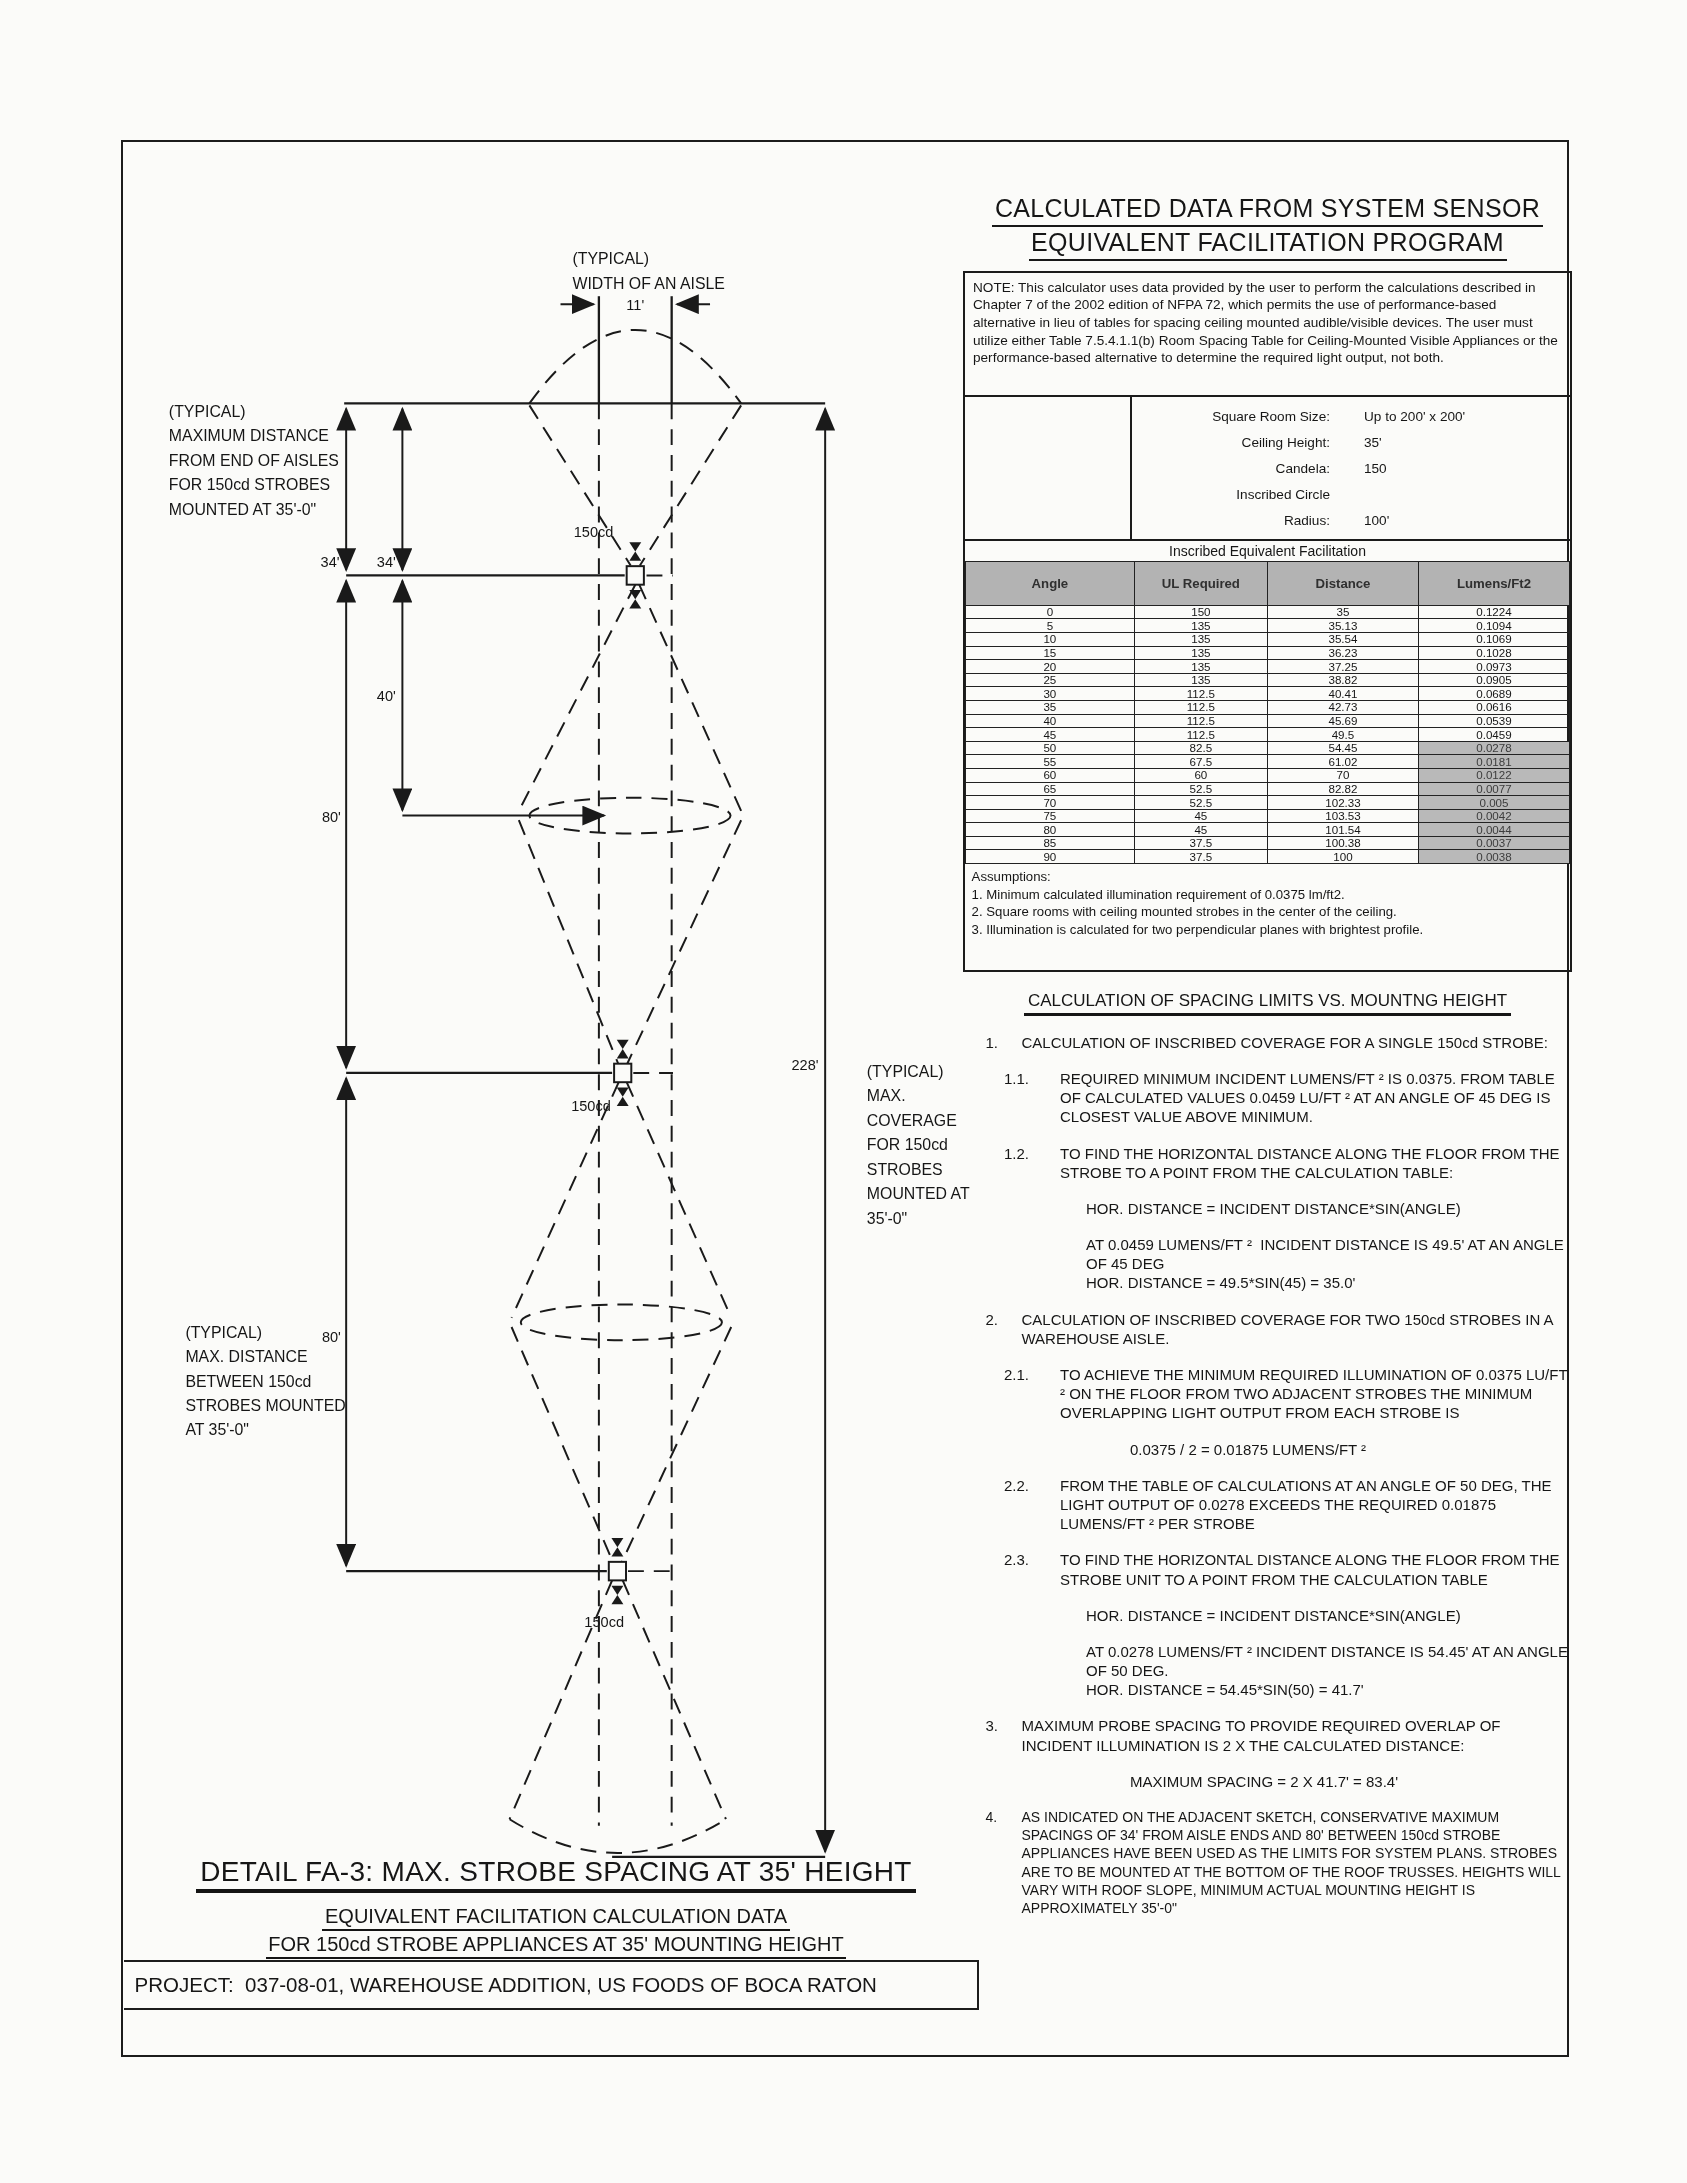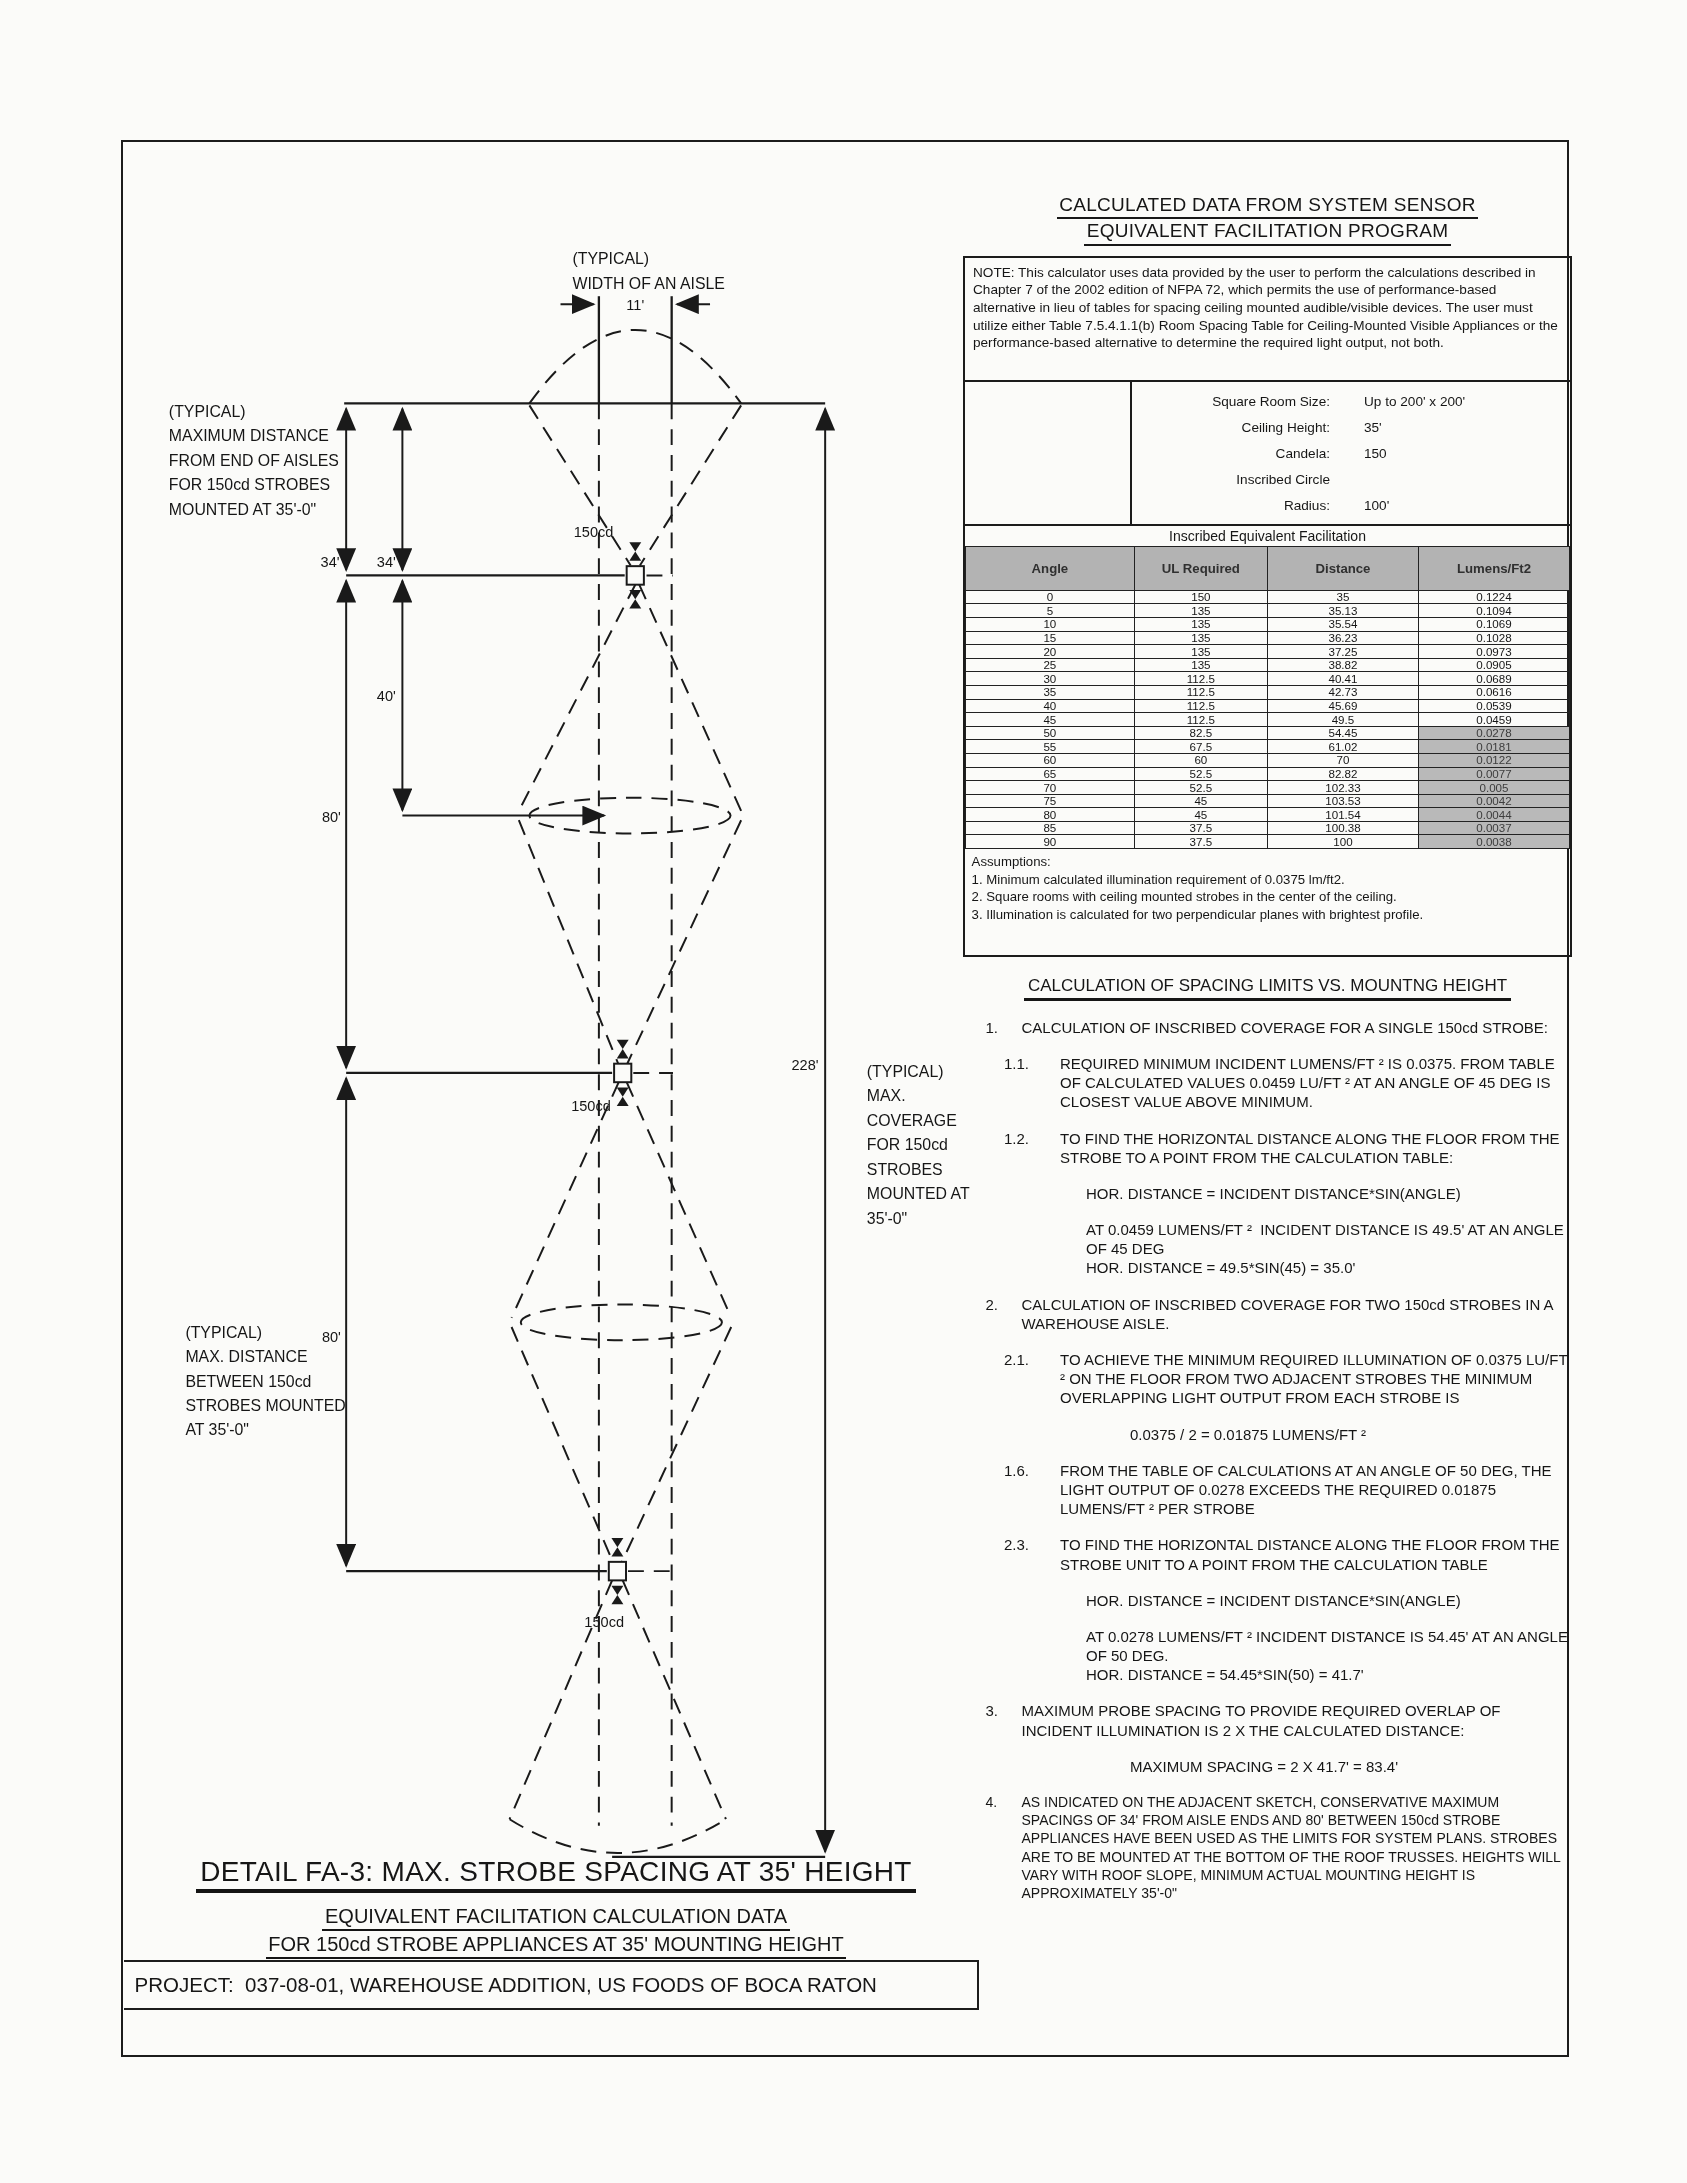--- a/index.html
+++ b/index.html
@@ -3,21 +3,21 @@
 <meta charset="utf-8">
 <style>
   html,body{margin:0;padding:0;background:#d9d9d9;}
   .page{position:relative;width:1687px;height:2183px;background:#fbfbf9;overflow:hidden;
         font-family:"Liberation Sans",sans-serif;color:#161616;}
   .frame{position:absolute;left:121px;top:140px;width:1444px;height:1913px;border:2.6px solid #1c1c1c;}
 
   
   .rightcol{position:absolute;left:963px;top:193px;width:609px;}
   .rtitle{text-align:center;line-height:1.25;}
-  .rtitle .t{display:inline-block;font-size:19px;letter-spacing:0.3px;border-bottom:2.6px solid #181818;padding:0 2.6px 0.7px;}
+  .rtitle .t{display:inline-block;font-size:25px;letter-spacing:0.3px;border-bottom:2.6px solid #181818;padding:0 2.6px 0.7px;}
   .notebox{margin-top:10.6px;border:2px solid #1b1b1b;padding:5.3px 8px 28px;font-size:13.6px;line-height:1.3;}
   .calcbox{border:2px solid #1b1b1b;border-top:none;}
   .irow{display:flex;}
   .icellL{flex:0 0 165px;border-right:2px solid #1b1b1b;}
   .icellR{flex:1;padding:6.6px 0 5.3px;}
   .iline{display:flex;font-size:13.6px;line-height:1.92;gap:28px;}
   .ilab{flex:0 0 198px;text-align:right;margin-right:6px;}
   .caption{border-top:2px solid #1b1b1b;text-align:center;font-size:14px;padding:2px 0 1.3px;}
   table.fac{width:100%;border-collapse:collapse;table-layout:fixed;}
   table.fac th{background:#b3b3b3;color:#303030;font-size:13.2px;height:41px;border:1.3px solid #222;font-weight:bold;}
@@ -388,21 +388,21 @@
         </div>
         <div class="citem ind2">
           <span class="cl">2.1.</span>
           <div class="ct">TO ACHIEVE THE MINIMUM REQUIRED ILLUMINATION OF 0.0375 LU/FT ² ON THE FLOOR FROM TWO ADJACENT STROBES THE MINIMUM OVERLAPPING LIGHT OUTPUT FROM EACH STROBE IS</div>
         </div>
         <div class="citem ind4">
           <span class="cl"></span>
           <div class="ct">0.0375 / 2 = 0.01875 LUMENS/FT ²</div>
         </div>
         <div class="citem ind2">
-          <span class="cl">1.6.</span>
+          <span class="cl">2.2.</span>
           <div class="ct">FROM THE TABLE OF CALCULATIONS AT AN ANGLE OF 50 DEG, THE LIGHT OUTPUT OF 0.0278 EXCEEDS THE REQUIRED 0.01875 LUMENS/FT ² PER STROBE</div>
         </div>
         <div class="citem ind2">
           <span class="cl">2.3.</span>
           <div class="ct">TO FIND THE HORIZONTAL DISTANCE ALONG THE FLOOR FROM THE STROBE UNIT TO A POINT FROM THE CALCULATION TABLE</div>
         </div>
         <div class="citem ind3">
           <span class="cl"></span>
           <div class="ct">HOR. DISTANCE = INCIDENT DISTANCE*SIN(ANGLE)</div>
         </div>

